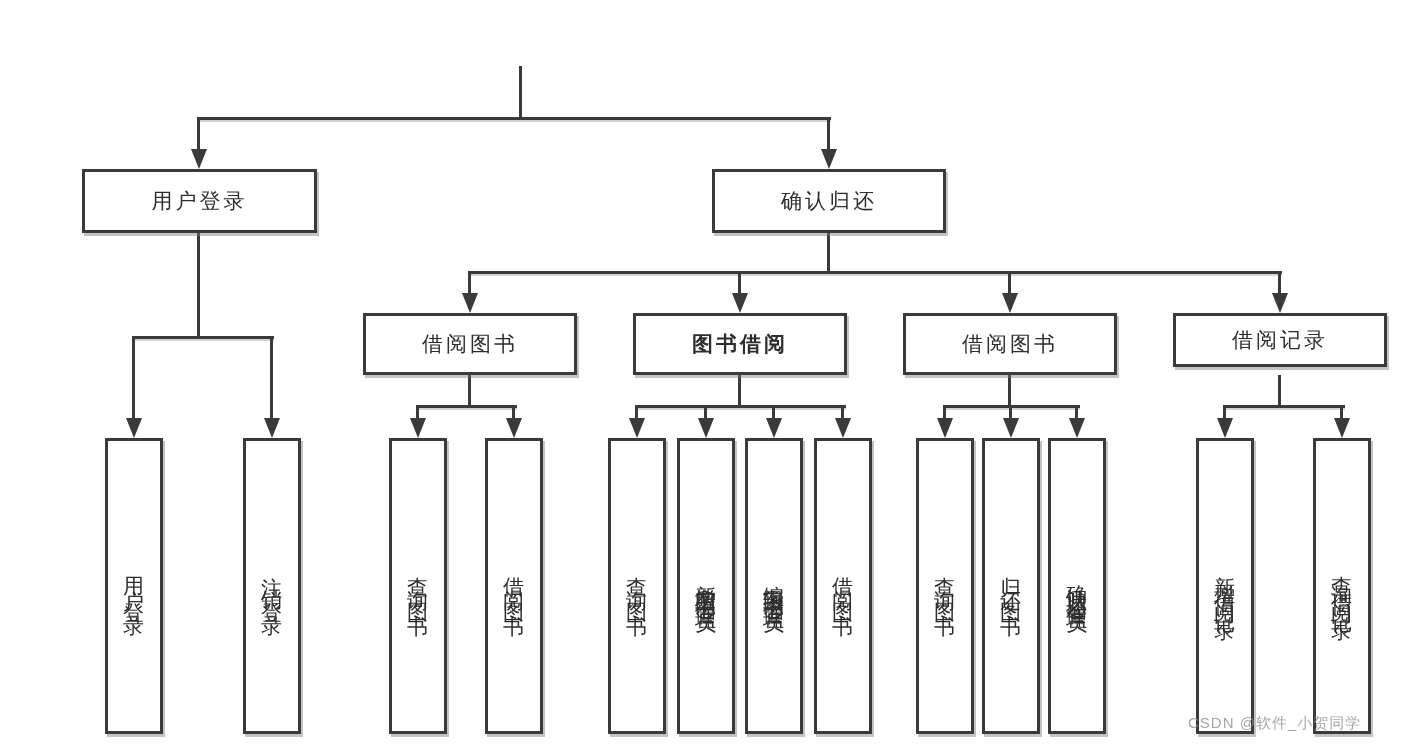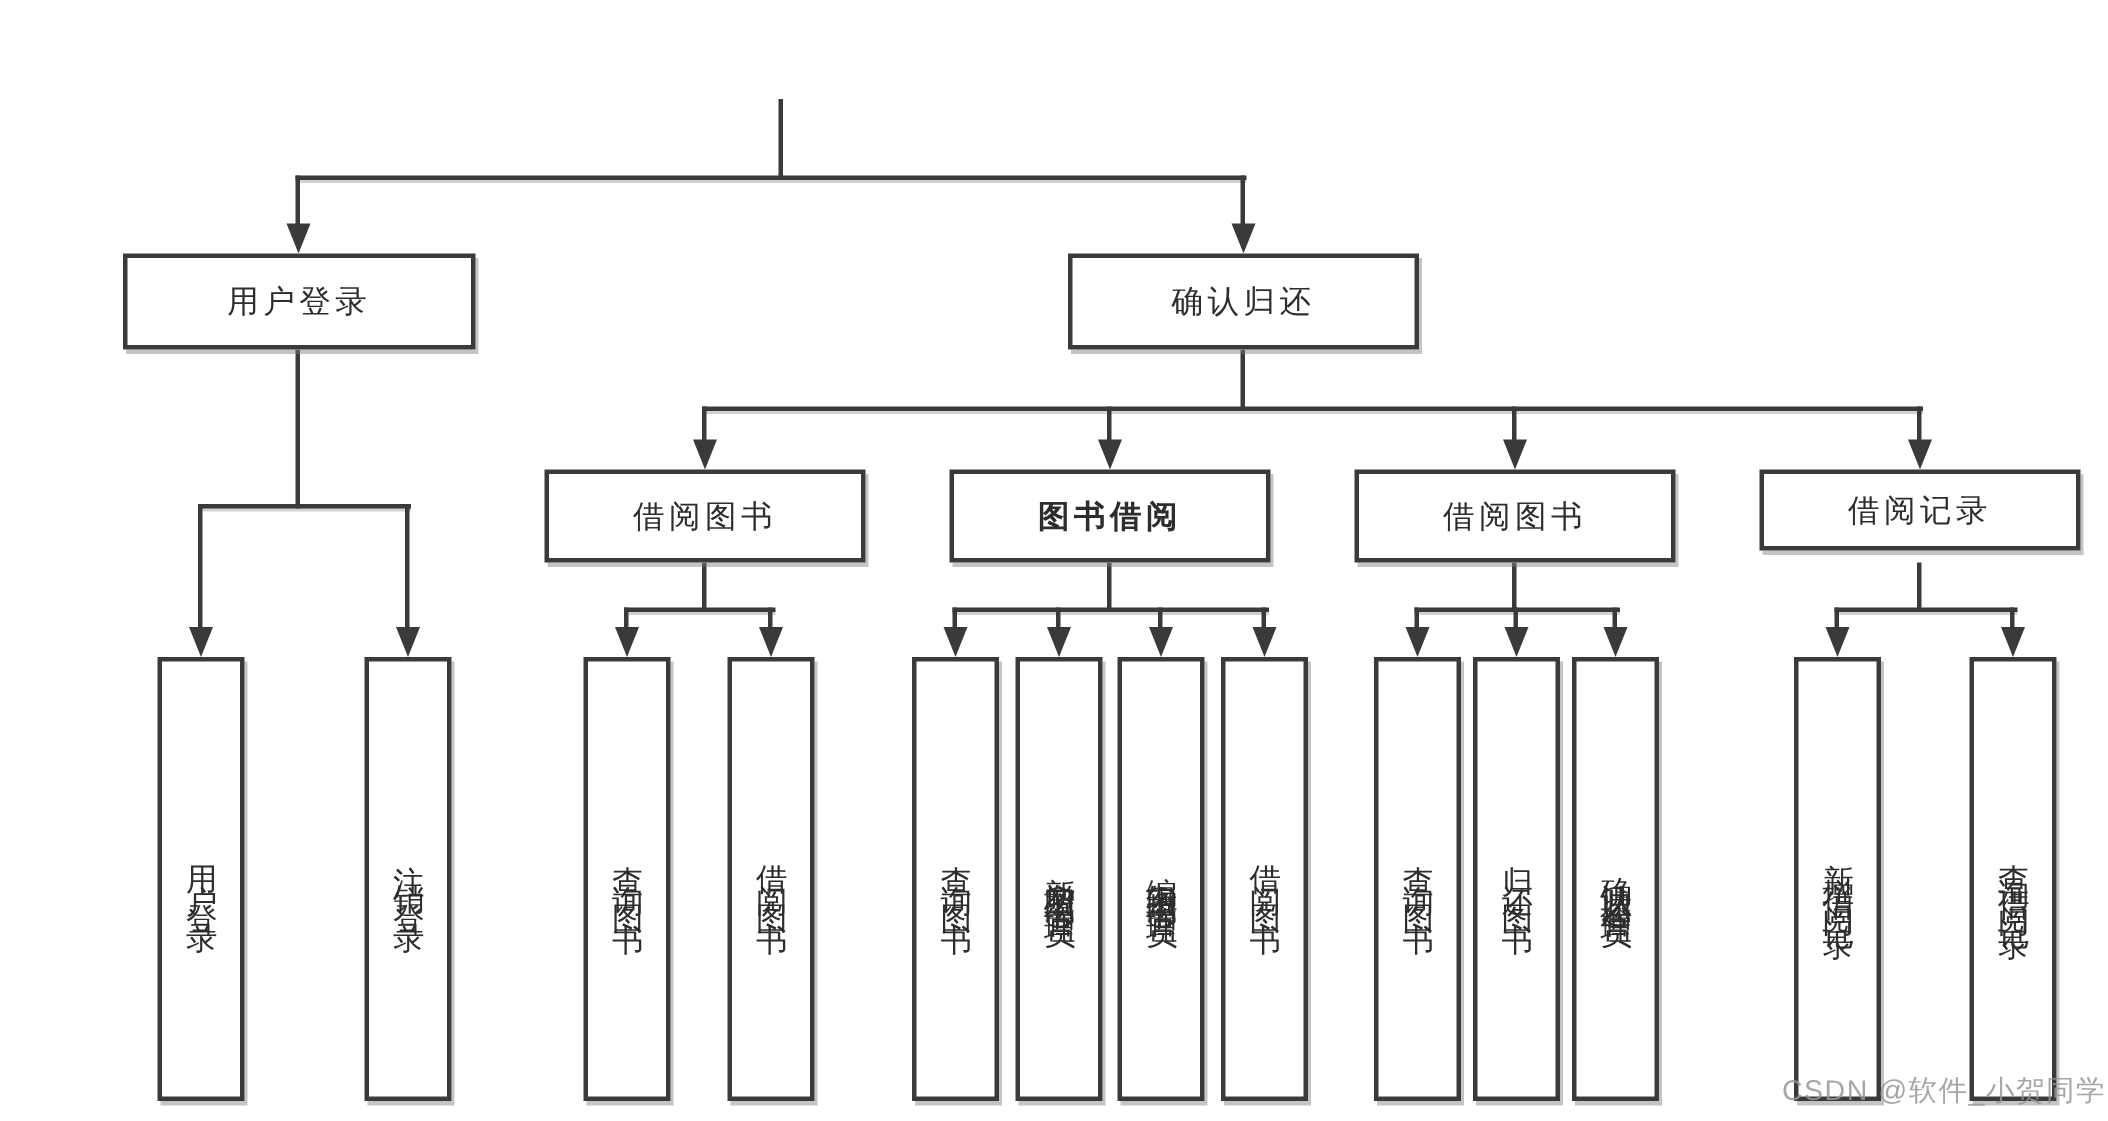--- a/index.html
+++ b/index.html
@@ -52,21 +52,21 @@
     height: 0;
     border-left: 8px solid transparent;
     border-right: 8px solid transparent;
     border-top: 20px solid #3a3a3a;
     z-index: 1;
   }
   .watermark {
     position: absolute;
     left: 1188px;
     top: 714px;
-    font-size: 19px;
+    font-size: 15px;
     color: rgba(150,150,150,0.85);
     letter-spacing: 1px;
     z-index: 3;
     white-space: nowrap;
   }
 </style>
 </head>
 <body>
 
 <div id="canvas">

